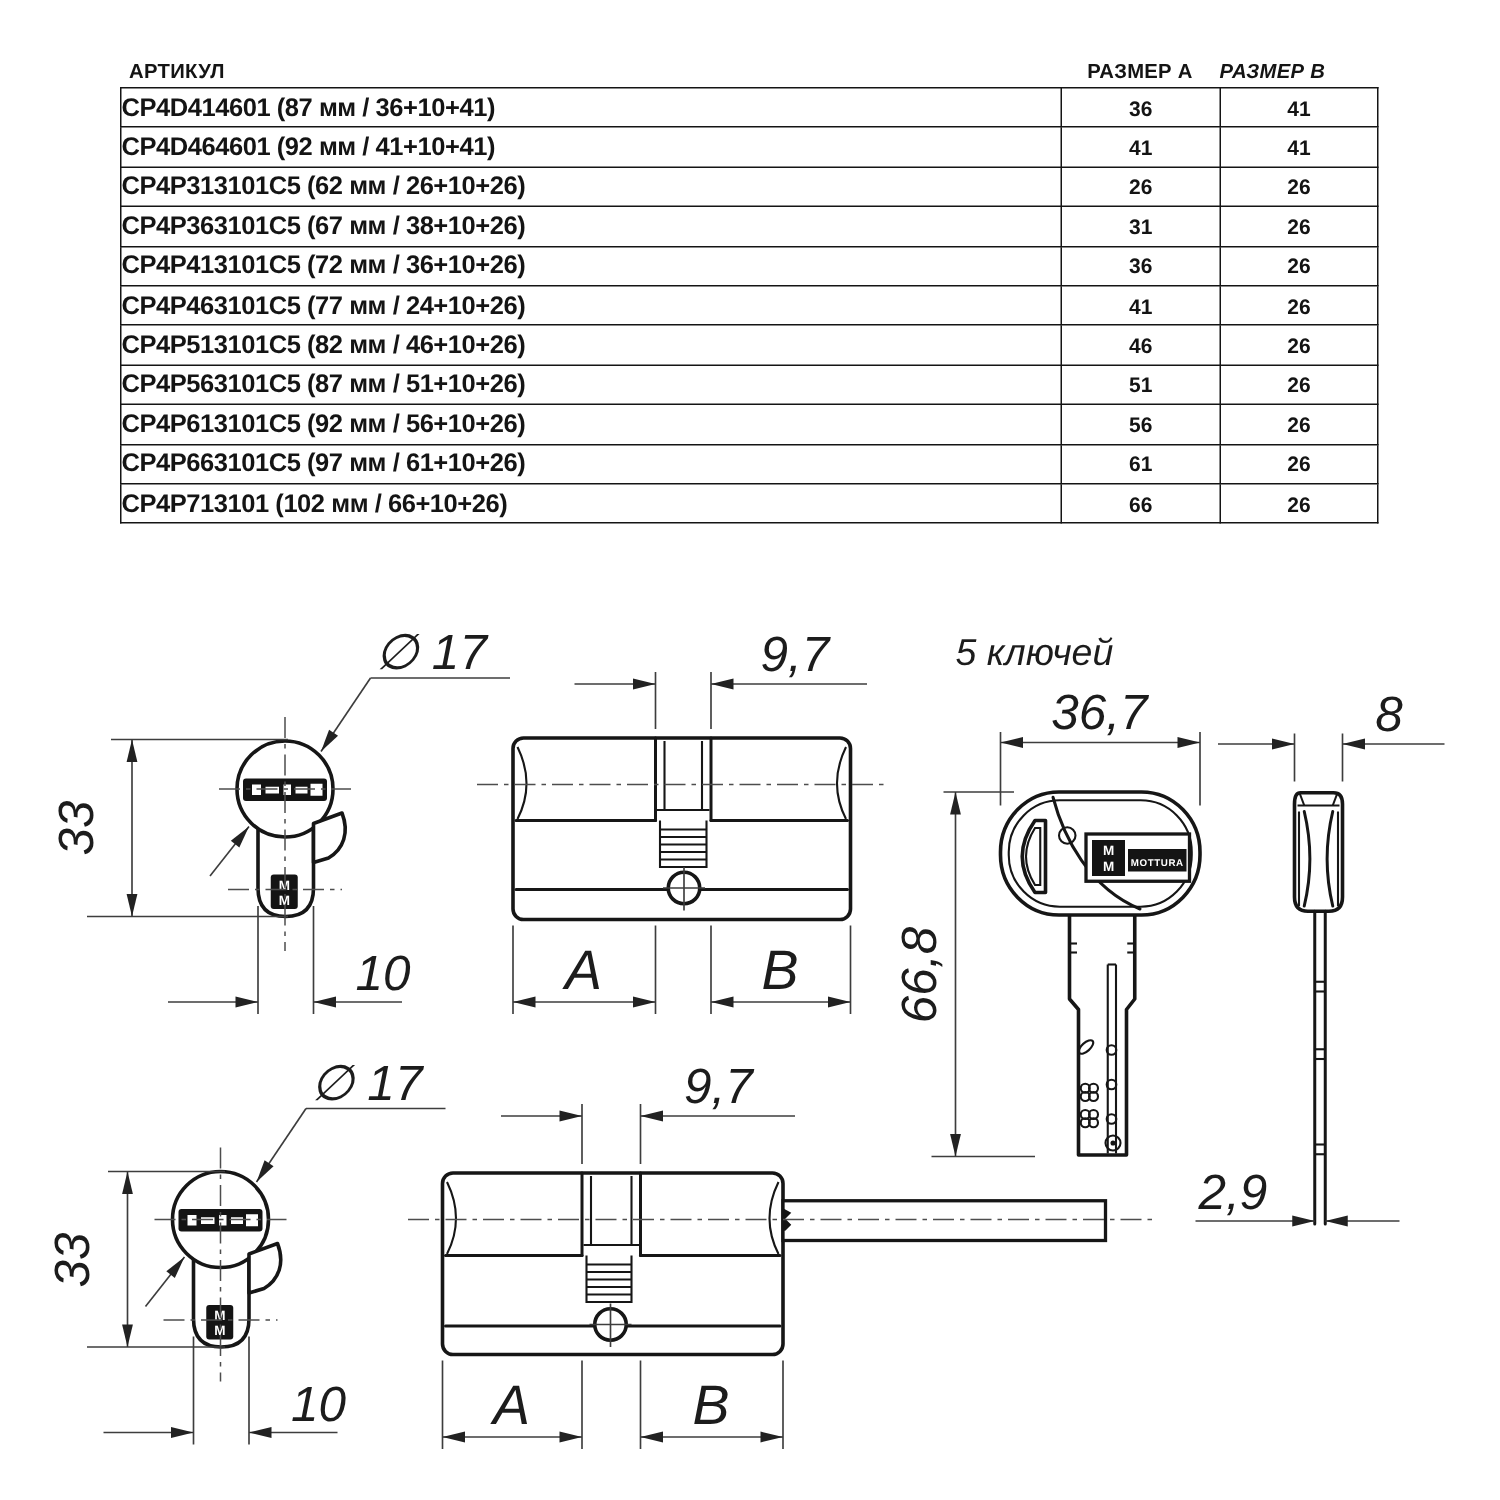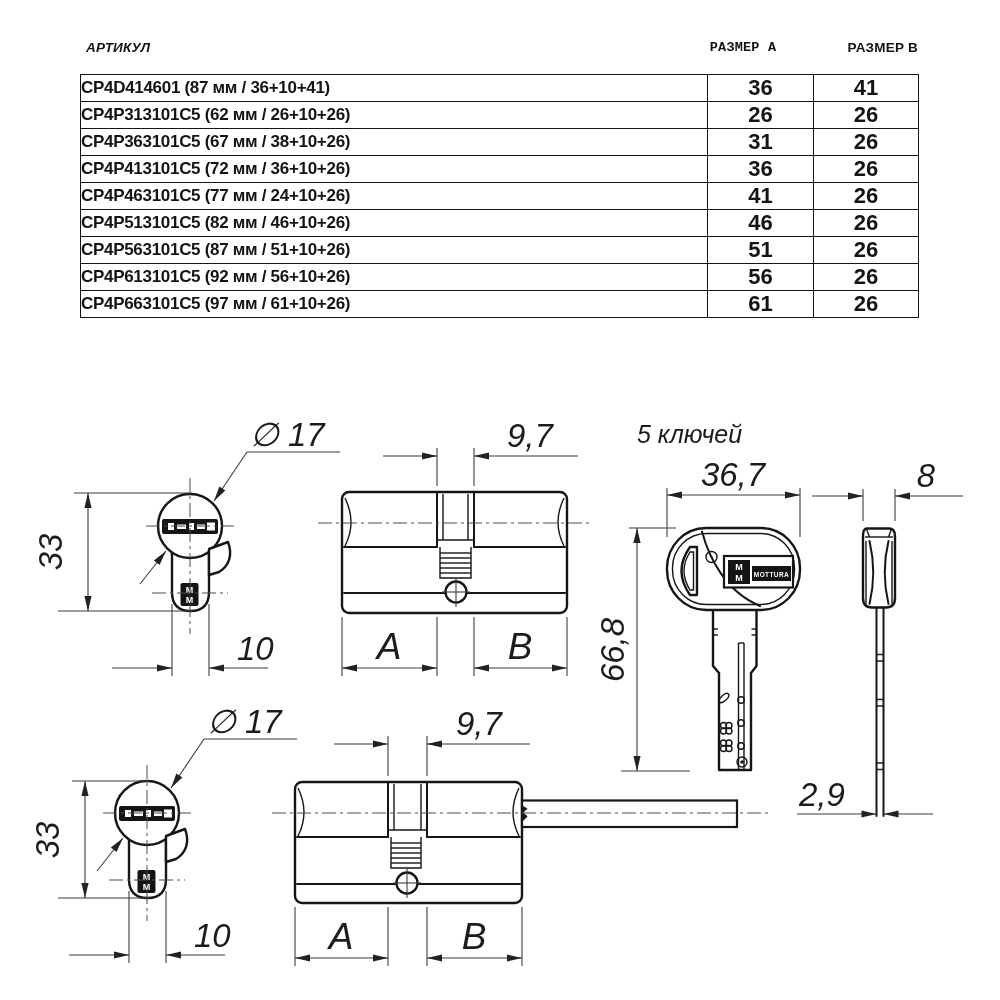--- a/index.html
+++ b/index.html
@@ -1,26 +1,26 @@
 <!DOCTYPE html>
 <html><head>
 <meta charset="utf-8">
 <style>
   html,body{margin:0;padding:0;background:#fff;}
   .sheet{position:relative;width:1000px;height:1000px;background:#ffffff;overflow:hidden;
          font-family:"Liberation Sans",sans-serif;}
   .hdr{position:absolute;top:40px;font-weight:bold;font-size:13.5px;color:#141414;letter-spacing:0.2px;}
-  #h-art{left:86px;font-style:italic;}
-  #h-a{left:690px;width:106px;text-align:center;font-family:Liberation Mono, monospace;}
-  #h-b{left:813px;width:105px;text-align:right;}
-  table.spec{position:absolute;left:80px;top:74px;width:838px;border-collapse:collapse;table-layout:fixed;border-radius:28px;}
+  #h-art{left:86px;}
+  #h-a{left:707px;width:106px;text-align:center;}
+  #h-b{left:813px;width:105px;text-align:left;font-style:italic;}
+  table.spec{position:absolute;left:80px;top:58px;width:838px;border-collapse:collapse;table-layout:fixed;border-radius:28px;}
   table.spec td{border:1.6px solid #141414;height:25.4px;font-weight:bold;color:#141414;
       padding:0;vertical-align:middle;overflow:hidden;white-space:nowrap;}
   td.art{padding-left:7px;text-align:left;font-size:17px;letter-spacing:-0.3px;}
-  td.num{text-align:center;font-size:22px;}
+  td.num{text-align:center;font-size:14px;}
   svg.draw{position:absolute;left:0;top:400px;}
   svg .ol2{fill:none;stroke:#161616;stroke-width:2;stroke-linecap:round;}
   svg .olf{fill:#ffffff;stroke:#161616;stroke-width:2.4;stroke-linejoin:round;}
   svg .thin{fill:none;stroke:#161616;stroke-width:1.4;}
   svg .dim{fill:none;stroke:#3d3d3d;stroke-width:1.1;}
   svg .cl{fill:none;stroke:#4d4d4d;stroke-width:1;stroke-dasharray:14 4 3 4;}
   svg .blk{fill:#141414;stroke:none;}
   svg text.dt{font:italic 33px "Liberation Sans",sans-serif;fill:#1c1c1c;}
   svg text.dtl{font:italic 37px "Liberation Sans",sans-serif;fill:#1c1c1c;}
   svg text.kc{font:italic 25px "Liberation Sans",sans-serif;fill:#1c1c1c;}
@@ -42,20 +42,25 @@
         <col style="width:106px">
         <col style="width:105px">
       </colgroup>
     <tbody>
       <tr>
           <td class="art">CP4D414601 (87 мм / 36+10+41)</td>
           <td class="num">36</td>
           <td class="num">41</td>
         </tr>
       <tr>
+          <td class="art">CP4D464601 (92 мм / 41+10+41)</td>
+          <td class="num">41</td>
+          <td class="num">41</td>
+        </tr>
+      <tr>
           <td class="art">CP4P313101C5 (62 мм / 26+10+26)</td>
           <td class="num">26</td>
           <td class="num">26</td>
         </tr>
       <tr>
           <td class="art">CP4P363101C5 (67 мм / 38+10+26)</td>
           <td class="num">31</td>
           <td class="num">26</td>
         </tr>
       <tr>
@@ -79,20 +84,25 @@
           <td class="num">26</td>
         </tr>
       <tr>
           <td class="art">CP4P613101C5 (92 мм / 56+10+26)</td>
           <td class="num">56</td>
           <td class="num">26</td>
         </tr>
       <tr>
           <td class="art">CP4P663101C5 (97 мм / 61+10+26)</td>
           <td class="num">61</td>
+          <td class="num">26</td>
+        </tr>
+      <tr>
+          <td class="art">CP4P713101 (102 мм / 66+10+26)</td>
+          <td class="num">66</td>
           <td class="num">26</td>
         </tr>
     </tbody>
   </table>
 
   <svg class="draw" width="1000" height="600" viewBox="0 400 1000 600">
     <defs>
       <marker id="arr" markerUnits="userSpaceOnUse" markerWidth="20" markerHeight="12" refX="19" refY="6" orient="auto-start-reverse">
         <path d="M19,6 L4,2.4 L4,9.6 Z" fill="#222"></path>
       </marker>

